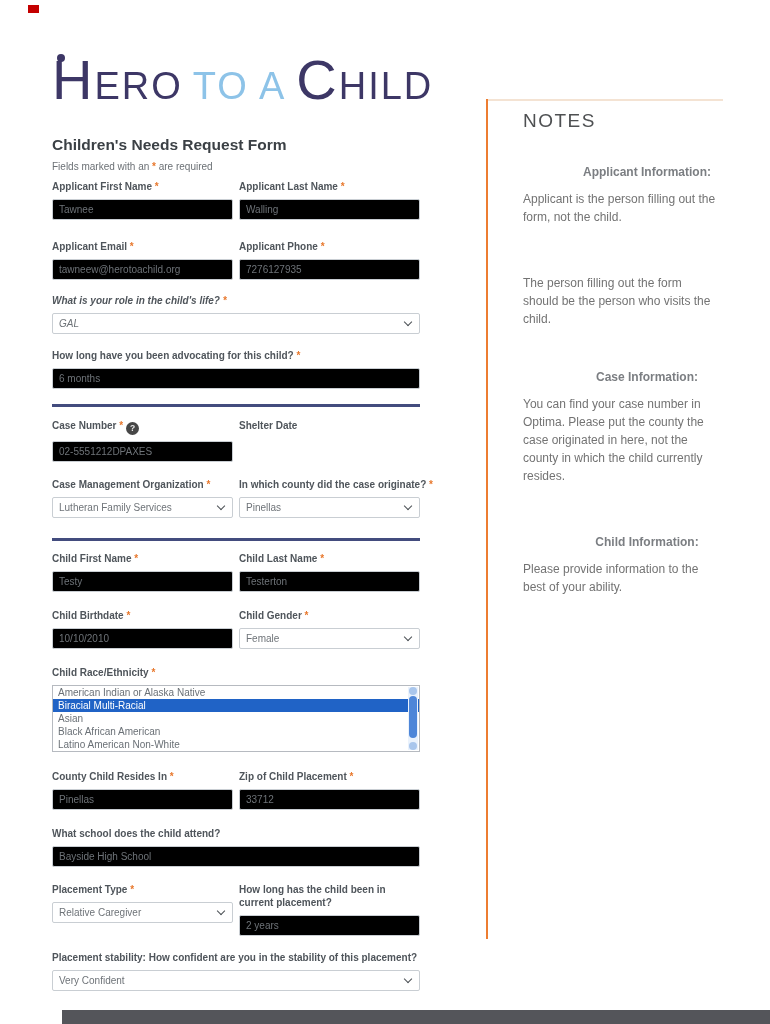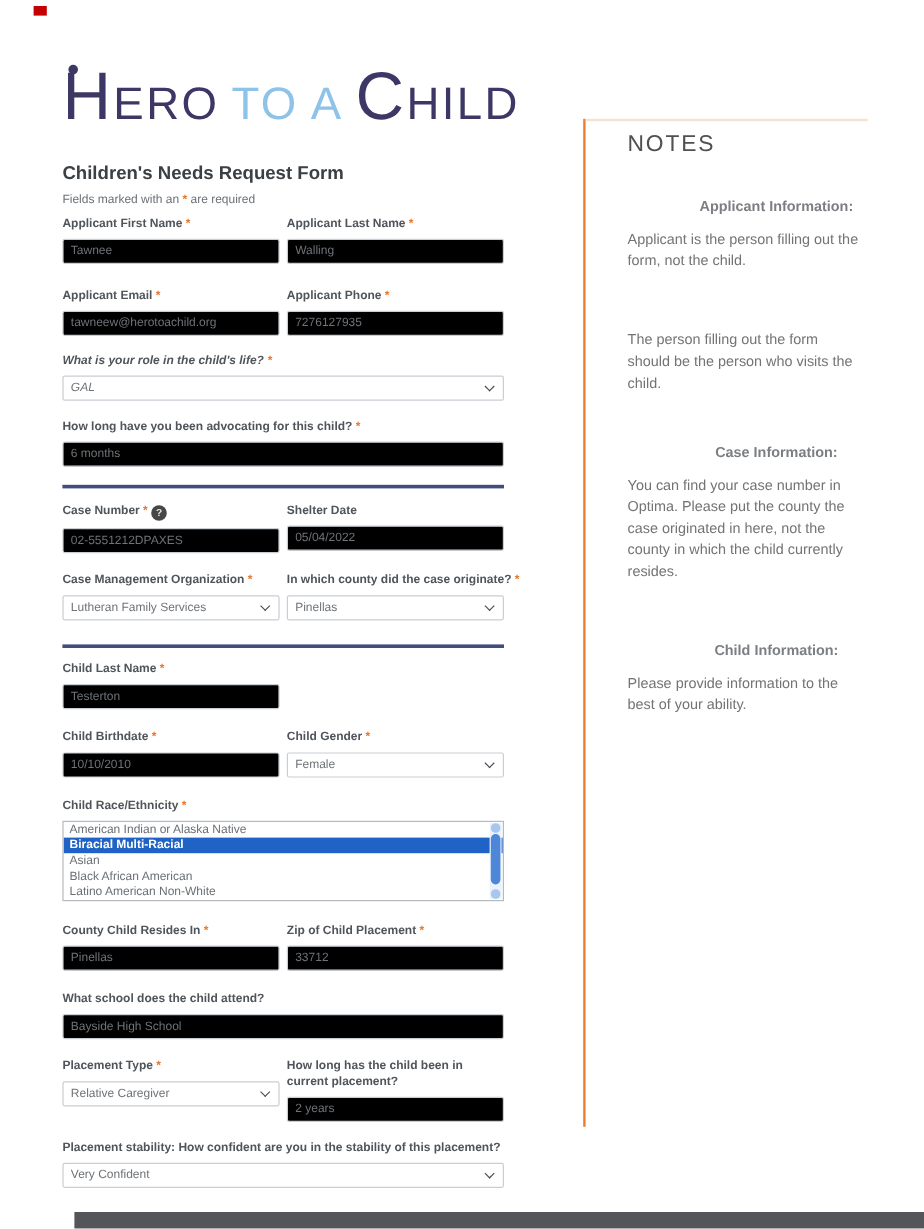--- a/index.html
+++ b/index.html
@@ -44,21 +44,21 @@
   .mt8{margin-top:8px;} .mt11{margin-top:11px;} .mt12{margin-top:12px;} .mt14{margin-top:14px;font-style:italic;}
   .mt15{margin-top:15px;} .mt16{margin-top:16px;} .mt17{margin-top:17px;} .mt18{margin-top:18px;} .mt20{margin-top:20px;}
 
   .help-icon { display:inline-block; width:13px; height:13px; border-radius:50%; background:#474747;
                color:#e8e8e8; font-size:8.5px; font-weight:700; text-align:center; line-height:13px;
                vertical-align:-2px; margin-left:3px; }
 
   
   .listbox { position:relative; margin-top:6px; height:67px; border:1px solid #b6bac0; background:#fff; overflow:hidden; }
   .option { height:13px; line-height:13px; font-size:10px; color:#6a7076; padding-left:5px; white-space:nowrap; }
-  .option.selected { background:#2063c6; color:#ffffff;font-weight:bold; }
+  .option.selected { background:#2063c6; color:#ffffff; }
   .lb-scrollbar { position:absolute; top:1px; bottom:1px; right:1px; width:10px; background:#eaf2fc; }
   .lb-thumb { position:absolute; left:1px; right:1px; top:9px; height:42px; background:#4e86d8; border-radius:5px; }
   .lb-dot-top, .lb-dot-bottom { position:absolute; left:1px; right:1px; height:8px; background:#a9c6ec; border-radius:4px; }
   .lb-dot-top { top:0; } .lb-dot-bottom { bottom:0; }
 
   
   .notes-vline { position:absolute; left:486px; top:99px; width:2px; height:840px; background:#ed7d31; }
   .notes-hline { position:absolute; left:488px; top:99px; width:235px; height:2px; background:#f4e3d3; }
   .notes-col { position:absolute; left:523px; top:0; width:248px; }
   .notes-title { margin-top:110px; font-size:19px; font-weight:400; letter-spacing:1.5px; color:#4e5052; }
@@ -119,21 +119,20 @@
 
     <div class="divider mt15"></div>
 
     <div class="row2 mt12">
       <div class="fgroup">
         <label><span>Case Number</span> <span class="star">*</span><span class="help-icon">?</span></label>
         <input class="txt" type="text" value="02-5551212DPAXES" style="">
       </div>
       <div class="fgroup">
         <label><span>Shelter Date</span></label>
-        <input class="txt" type="text" value="05/04/2022" style="">
       </div>
     </div>
 
     <div class="row2 mt16">
       <div class="fgroup">
         <label><span>Case Management Organization</span> <span class="star">*</span></label>
         <div class="sel">
             <span>Lutheran Family Services</span>
             <span class="chev"></span>
           </div>
@@ -143,20 +142,24 @@
         <div class="sel">
             <span>Pinellas</span>
             <span class="chev"></span>
           </div>
       </div>
     </div>
 
     <div class="divider mt20"></div>
 
     <div class="row2 mt11">
+      <div class="fgroup">
+        <label><span>Child First Name</span> <span class="star">*</span></label>
+        <input class="txt" type="text" value="Testy" style="">
+      </div>
       <div class="fgroup">
         <label><span>Child Last Name</span> <span class="star">*</span></label>
         <input class="txt" type="text" value="Testerton" style="">
       </div>
     </div>
 
     <div class="row2 mt17">
       <div class="fgroup">
         <label><span>Child Birthdate</span> <span class="star">*</span></label>
         <input class="txt" type="text" value="10/10/2010" style="">

